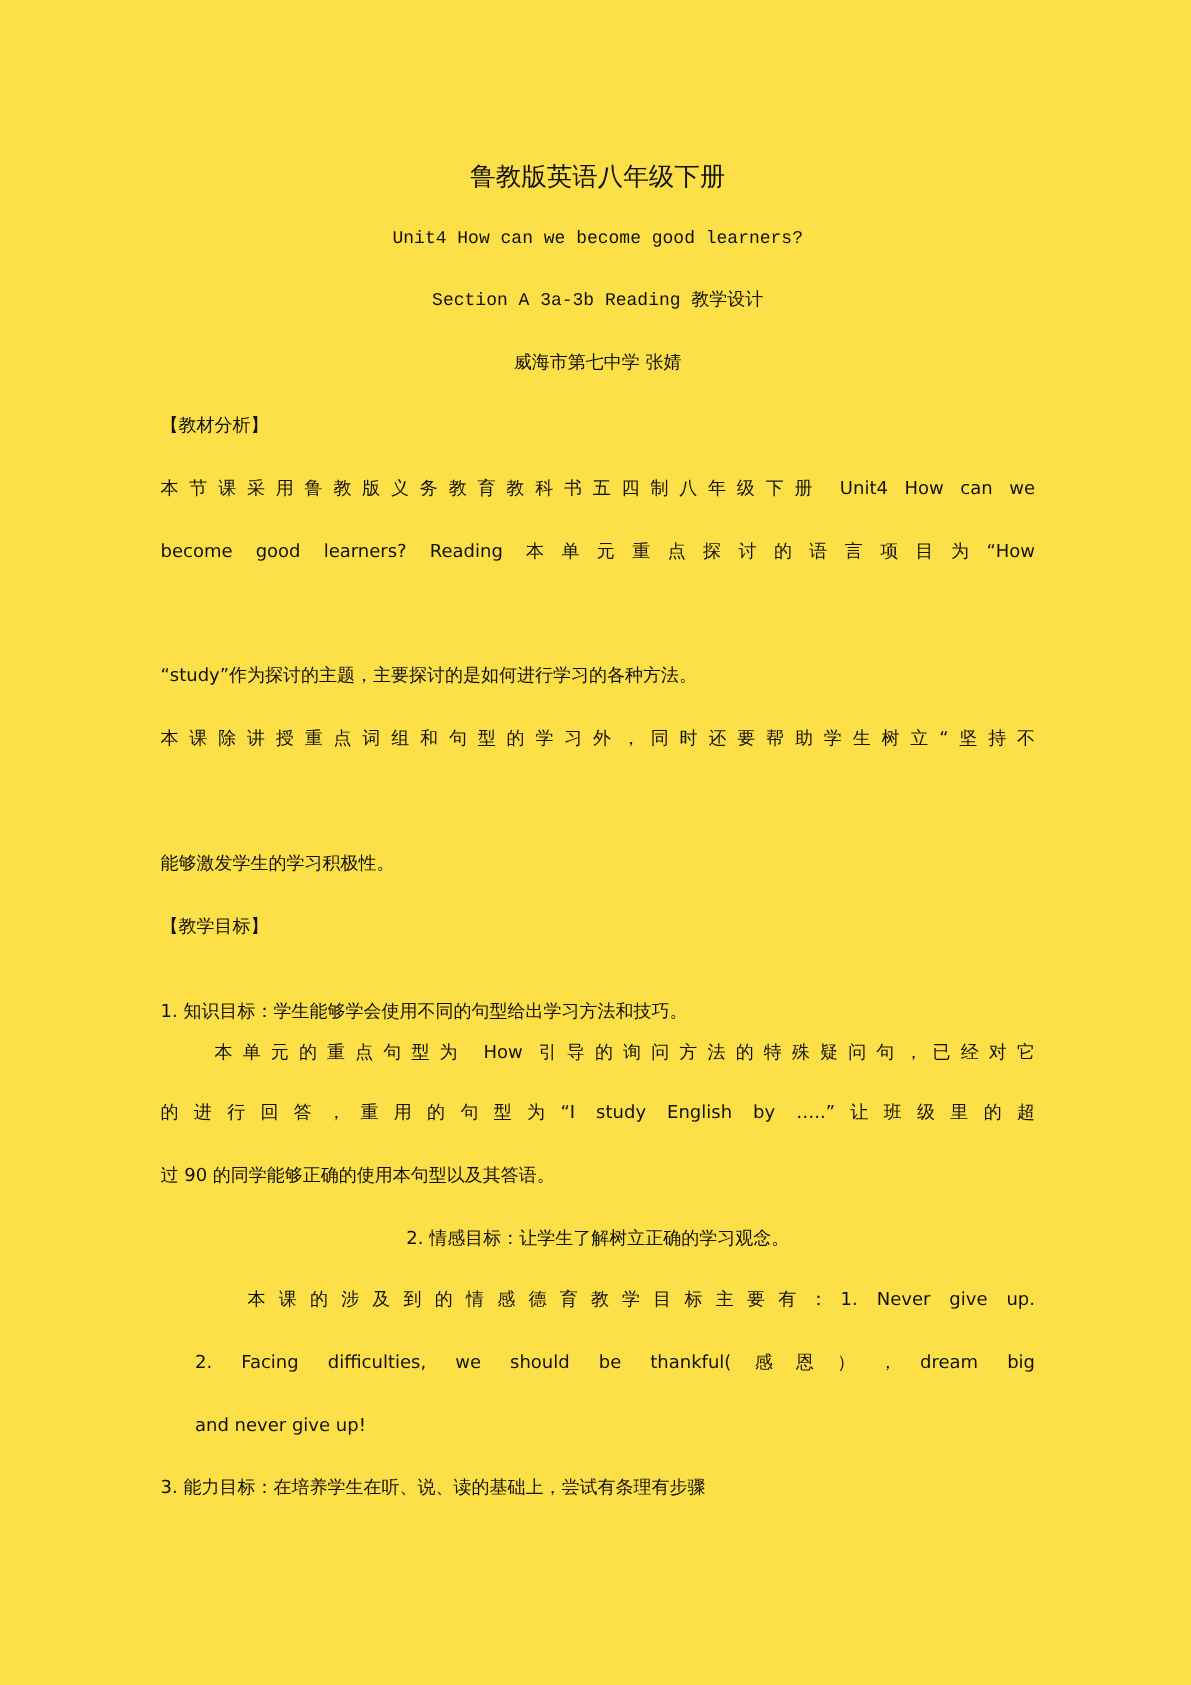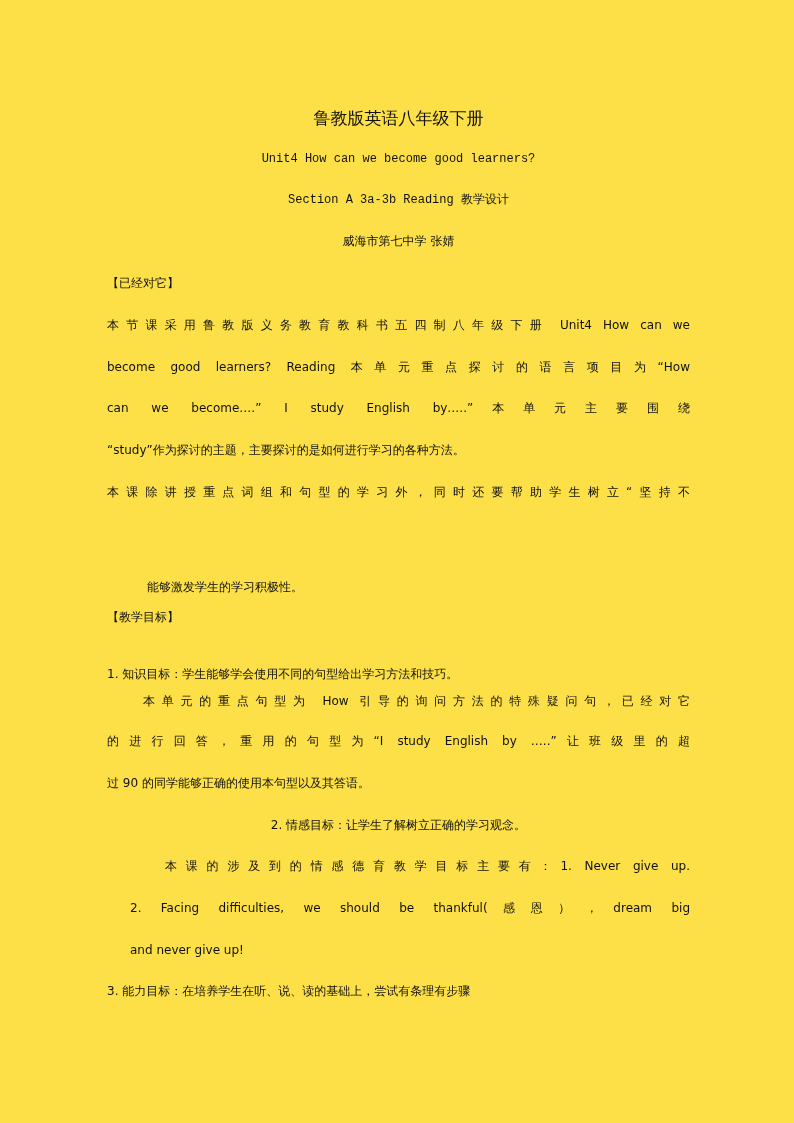--- a/index.html
+++ b/index.html
@@ -42,27 +42,26 @@
 </head>
 <body>
 
 <div class="page">
 
   <div class="line center title-cn" style="top:103px;">鲁教版英语八年级下册</div>
   <div class="line center mono" style="top:144px;">Unit4 How can we become good learners?</div>
   <div class="line center mono" style="top:185px;">Section A 3a-3b  Reading 教学设计</div>
   <div class="line right" style="top:226px;">威海市第七中学   张婧</div>
 
-  <div class="line" style="top:268px;">【已经对它】</div>
+  <div class="line" style="top:268px;">【教材分析】</div>
   <div class="line justify" style="top:310px;">本节课采用鲁教版义务教育教科书五四制八年级下册 Unit4 How can we</div>
   <div class="line justify" style="top:352px;">become good learners? Reading 本单元重点探讨的语言项目为“How</div>
-  <div class="line justify" style="top:393px;">can  we  become….”  I  study  English  by…..”本单元主要围绕</div>
   <div class="line" style="top:435px;">“study”作为探讨的主题，主要探讨的是如何进行学习的各种方法。</div>
   <div class="line justify" style="top:477px;">本课除讲授重点词组和句型的学习外，同时还要帮助学生树立“坚持不</div>
-  <div class="line" style="top:572px;margin-left:40px;">能够激发学生的学习积极性。</div>
+  <div class="line" style="top:560px;">能够激发学生的学习积极性。</div>
 
   <div class="line" style="top:602px;">【教学目标】</div>
   <div class="line" style="top:659px;">1. 知识目标：学生能够学会使用不同的句型给出学习方法和技巧。</div>
   <div class="line indent1 justify" style="top:686px; left:143px; width:547px;">本单元的重点句型为 How 引导的询问方法的特殊疑问句，已经对它</div>
   <div class="line justify" style="top:726px;">的进行回答，重用的句型为“I study English by …..”让班级里的超</div>
   <div class="line" style="top:768px;">过 90 的同学能够正确的使用本句型以及其答语。</div>
   <div class="line" style="top:810px;text-align:center;">2. 情感目标：让学生了解树立正确的学习观念。</div>
   <div class="line indent2 justify" style="top:851px;">本课的涉及到的情感德育教学目标主要有：1.  Never give up.</div>
   <div class="line indent1 justify" style="top:893px;">2. Facing difficulties, we should be thankful(感恩），dream big</div>
   <div class="line indent1" style="top:935px;">and never give up!</div>

